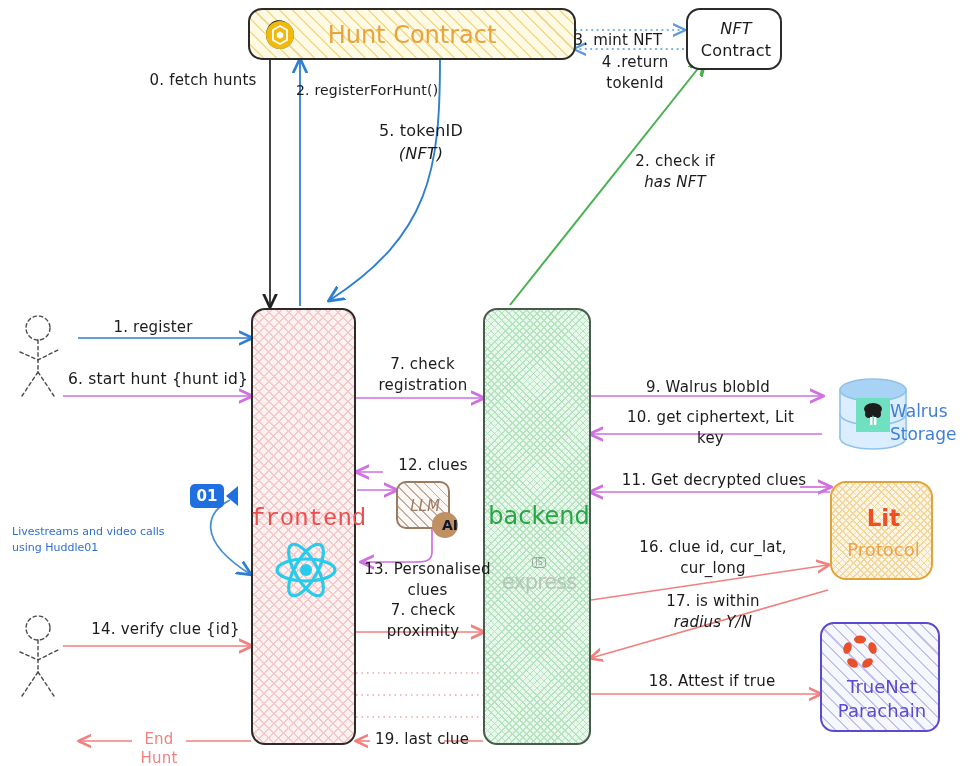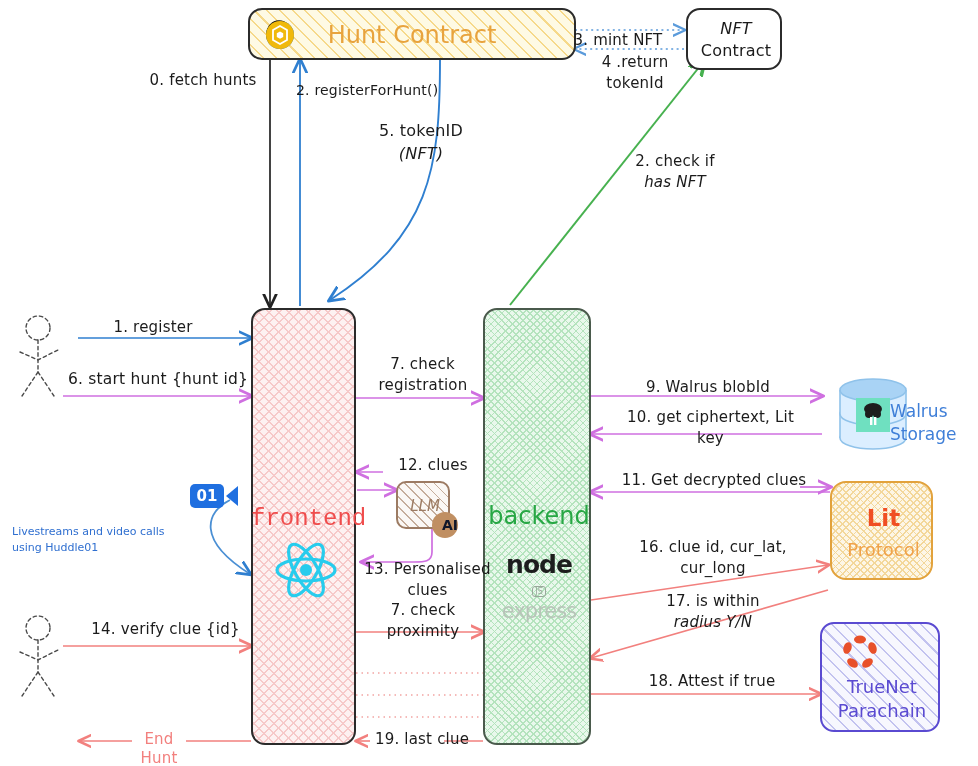--- a/index.html
+++ b/index.html
@@ -157,21 +157,20 @@
         <ellipse cx="33" cy="30" rx="29" ry="11" transform="rotate(60 33 30)"></ellipse>
         <ellipse cx="33" cy="30" rx="29" ry="11" transform="rotate(120 33 30)"></ellipse>
       </g>
       <circle cx="33" cy="30" r="6" fill="#27cced"></circle>
     </svg>
   </div>
 
   <div class="box rnd hatch-green" style="left:483px;top:308px;width:108px;height:437px;border:2.4px solid #4a5a4c;">
     <div style="position:absolute;left:-2px;top:192px;width:112px;text-align:center;color:#27a744;font-size:24px;">backend</div>
     <div style="position:absolute;left:0;top:240px;width:108px;text-align:center;">
-      <div style="font-size:25px;font-weight:bold;color:#1d1d1d;letter-spacing:-1px;">node</div>
       <div style="font-size:8px;color:#9aa79b;border:1px solid #9aa79b;border-radius:3px;display:inline-block;padding:0 2px;margin-top:1px;">JS</div>
       <div style="font-size:21px;color:#b8c4b9;margin-top:1px;letter-spacing:-1px;">express</div>
     </div>
   </div>
 
   <div class="box hatch-brown" style="left:396px;top:481px;width:54px;height:48px;border:2px solid #9c7b63;border-radius:10px;">
     <div style="position:absolute;left:0;top:14px;width:54px;text-align:center;color:#9c7b63;font-size:15px;font-style:italic;">LLM</div>
   </div>
   <div style="position:absolute;left:432px;top:512px;width:26px;height:26px;border-radius:50%;background:#c08f62;
               color:#0f172a;font-size:14px;font-weight:bold;text-align:right;line-height:26px;">

